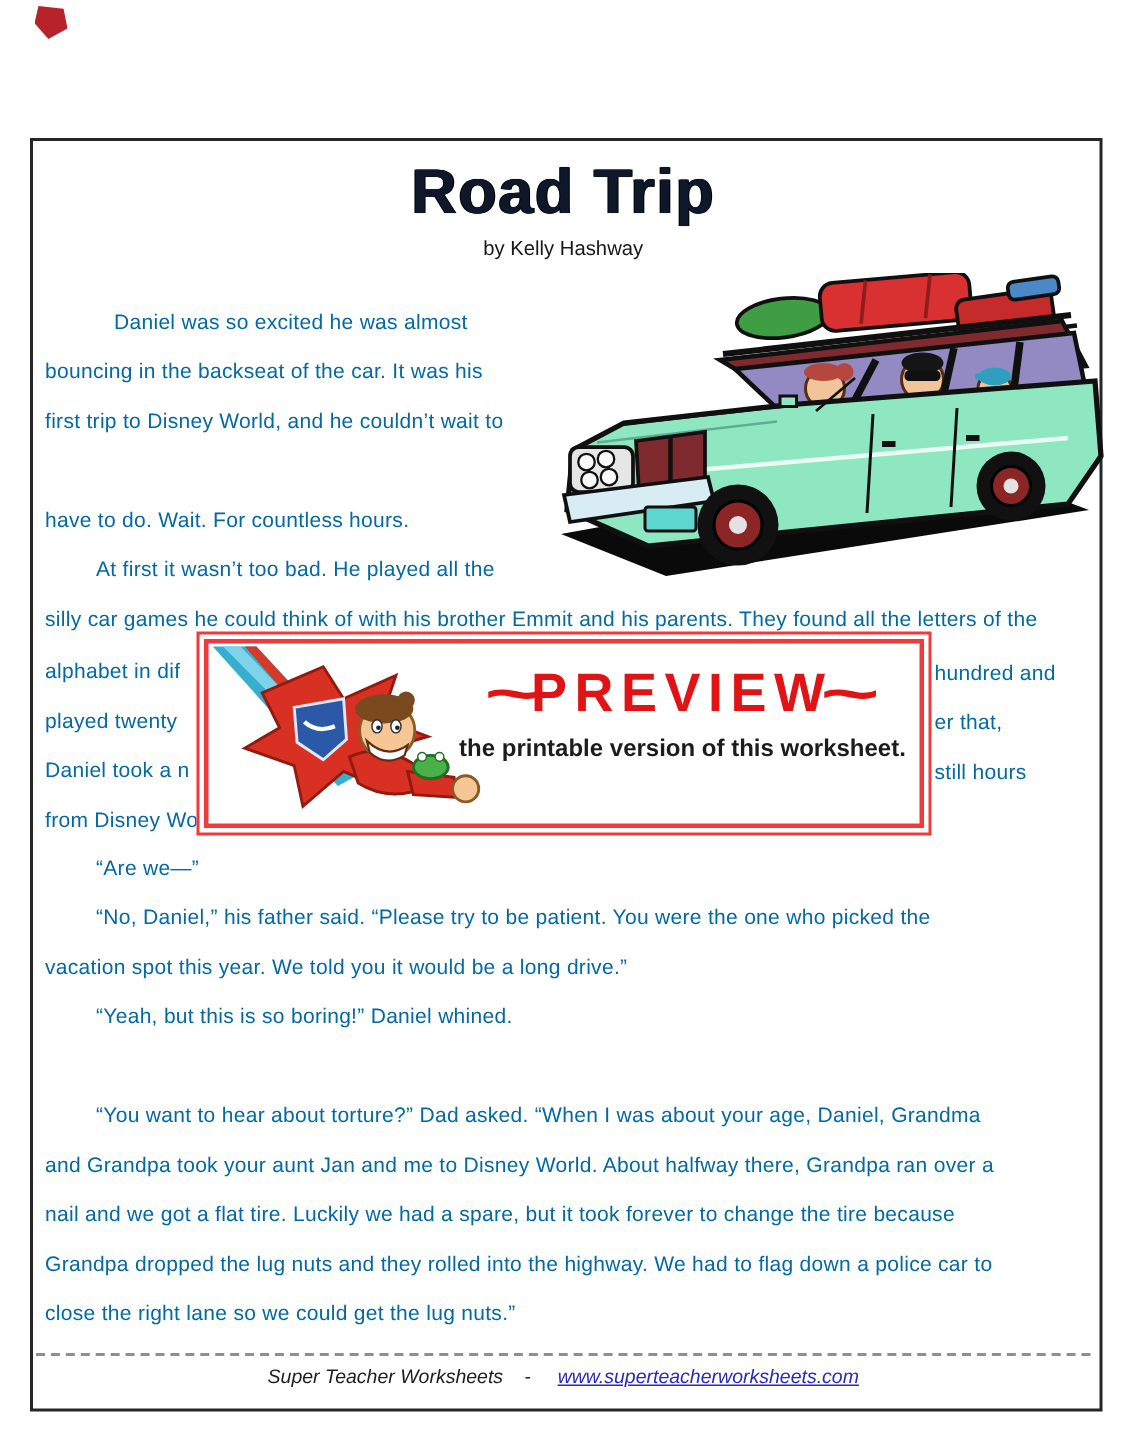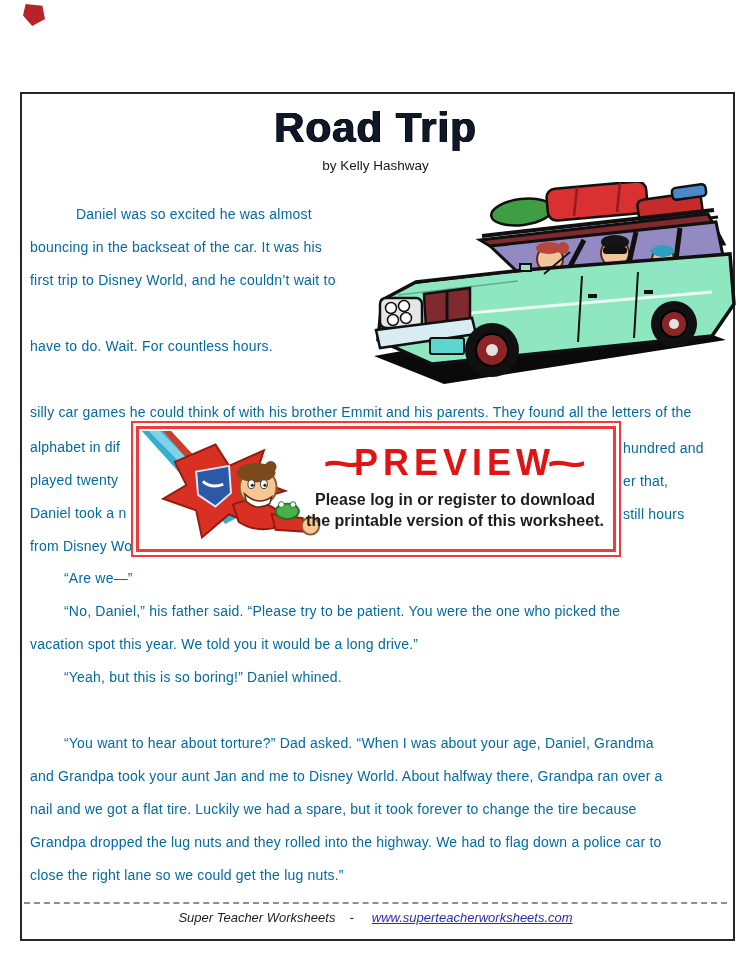--- a/index.html
+++ b/index.html
@@ -127,20 +127,21 @@
 
       <rect x="148" y="82" width="11" height="7" fill="#8fe7c2" stroke="#101010" stroke-width="2"></rect>
       <line x1="172" y1="92" x2="198" y2="70" stroke="#101010" stroke-width="1.8"></line>
     </svg>
   </div>
 
   <div class="story-line" style="left:76px;top:206px">Daniel was so excited he was almost</div>
   <div class="story-line" style="left:30px;top:239px">bouncing in the backseat of the car. It was his</div>
   <div class="story-line" style="left:30px;top:272px">first trip to Disney World, and he couldn’t wait to</div>
   <div class="story-line" style="left:30px;top:338px">have to do. Wait. For countless hours.</div>
+  <div class="story-line" style="left:64px;top:371px">At first it wasn’t too bad. He played all the</div>
   <div class="story-line" style="left:30px;top:404px">silly car games he could think of with his brother Emmit and his parents. They found all the letters of the</div>
   <div class="story-line" style="left:30px;top:439px">alphabet in dif</div>
   <div class="story-line" style="left:623px;top:440px">hundred and</div>
   <div class="story-line" style="left:30px;top:472px">played twenty</div>
   <div class="story-line" style="left:623px;top:473px">er that,</div>
   <div class="story-line" style="left:30px;top:505px">Daniel took a n</div>
   <div class="story-line" style="left:623px;top:506px">still hours</div>
   <div class="story-line" style="left:30px;top:538px">from Disney Wo</div>
   <div class="story-line" style="left:64px;top:570px">“Are we—”</div>
   <div class="story-line" style="left:64px;top:603px">“No, Daniel,” his father said. “Please try to be patient. You were the one who picked the</div>
@@ -180,21 +181,20 @@
           <circle cx="129" cy="58" r="1.6" fill="#222"></circle>
           <path d="M108,67 q14,13 28,3 l-2,7 q-13,8 -24,-2 Z" fill="#ffffff" stroke="#5f2d12" stroke-width="1.5"></path>
 
           <ellipse cx="152" cy="85" rx="12" ry="8" fill="#49b04a" stroke="#1f7020" stroke-width="2"></ellipse>
           <circle cx="146" cy="78" r="3" fill="#fff" stroke="#1f7020" stroke-width="1"></circle>
           <circle cx="158" cy="78" r="3" fill="#fff" stroke="#1f7020" stroke-width="1"></circle>
         </svg>
       </div>
       <div id="preview-title"><span class="swash">~</span><span>PREVIEW</span><span class="swash">~</span></div>
       <div id="preview-sub">
-        <div>Please log in or register to download</div>
         <div>the printable version of this worksheet.</div>
       </div>
     </div>
   </div>
 
   <div id="footer-dash"></div>
   <div id="footer-text">
     <span>Super Teacher Worksheets</span><span id="footer-sep">-</span><span id="footer-url">www.superteacherworksheets.com</span>
   </div>
 

